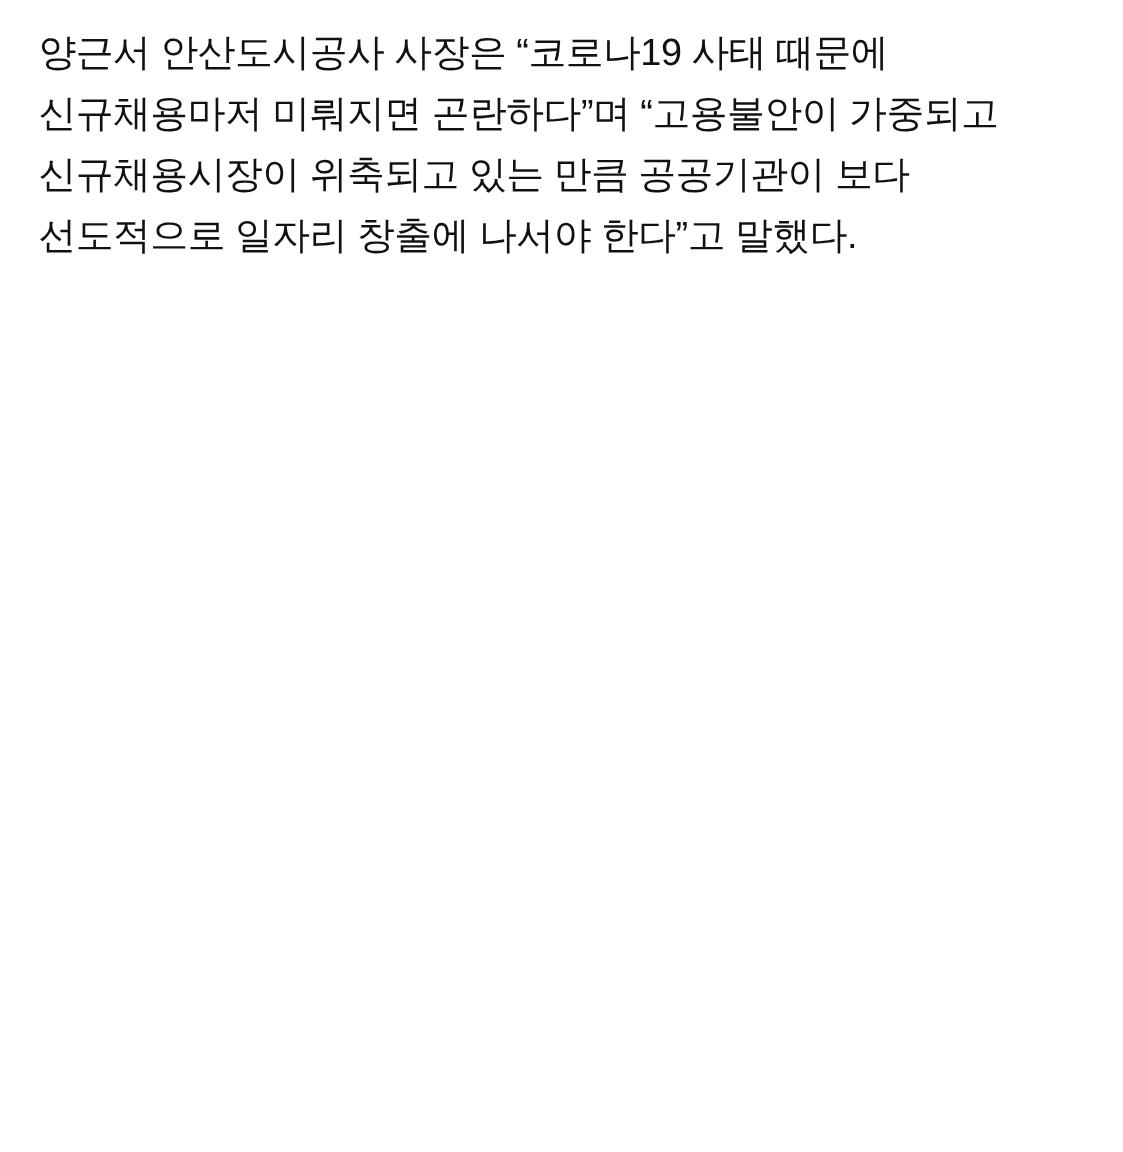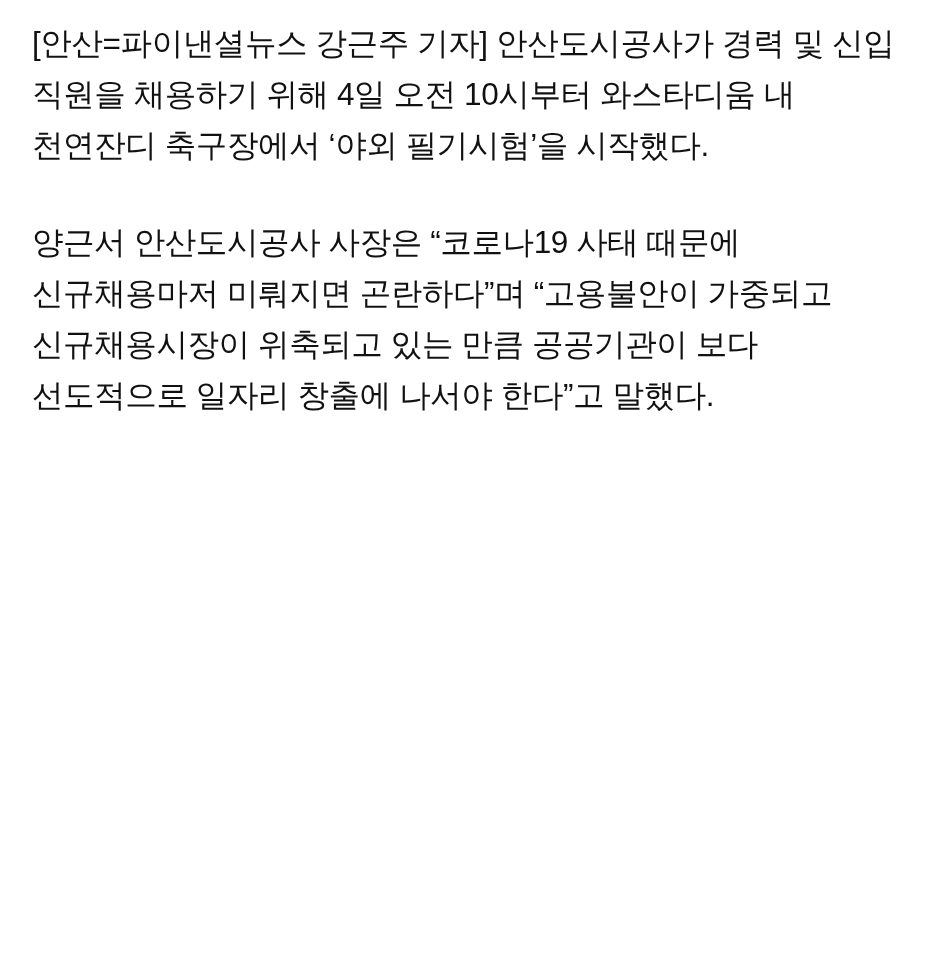--- a/index.html
+++ b/index.html
@@ -29,15 +29,14 @@
     white-space: normal;
   }
   .para:last-child {
     margin-bottom: 0;
   }
 </style>
 </head>
 <body>
 
 <div class="article">
-  <p class="para">[안산=파이낸셜뉴스 강근주 기자] 안산도시공사가 경력 및 신입 직원을 채용하기 위해 4일 오전 10시부터 와스타디움 내 천연잔디 축구장에서 ‘야외 필기시험’을 시작했다.</p>
   <p class="para">양근서 안산도시공사 사장은 “코로나19 사태 때문에 신규채용마저 미뤄지면 곤란하다”며 “고용불안이 가중되고 신규채용시장이 위축되고 있는 만큼 공공기관이 보다 선도적으로 일자리 창출에 나서야 한다”고 말했다.</p>
 </div>
 
 </body></html>

